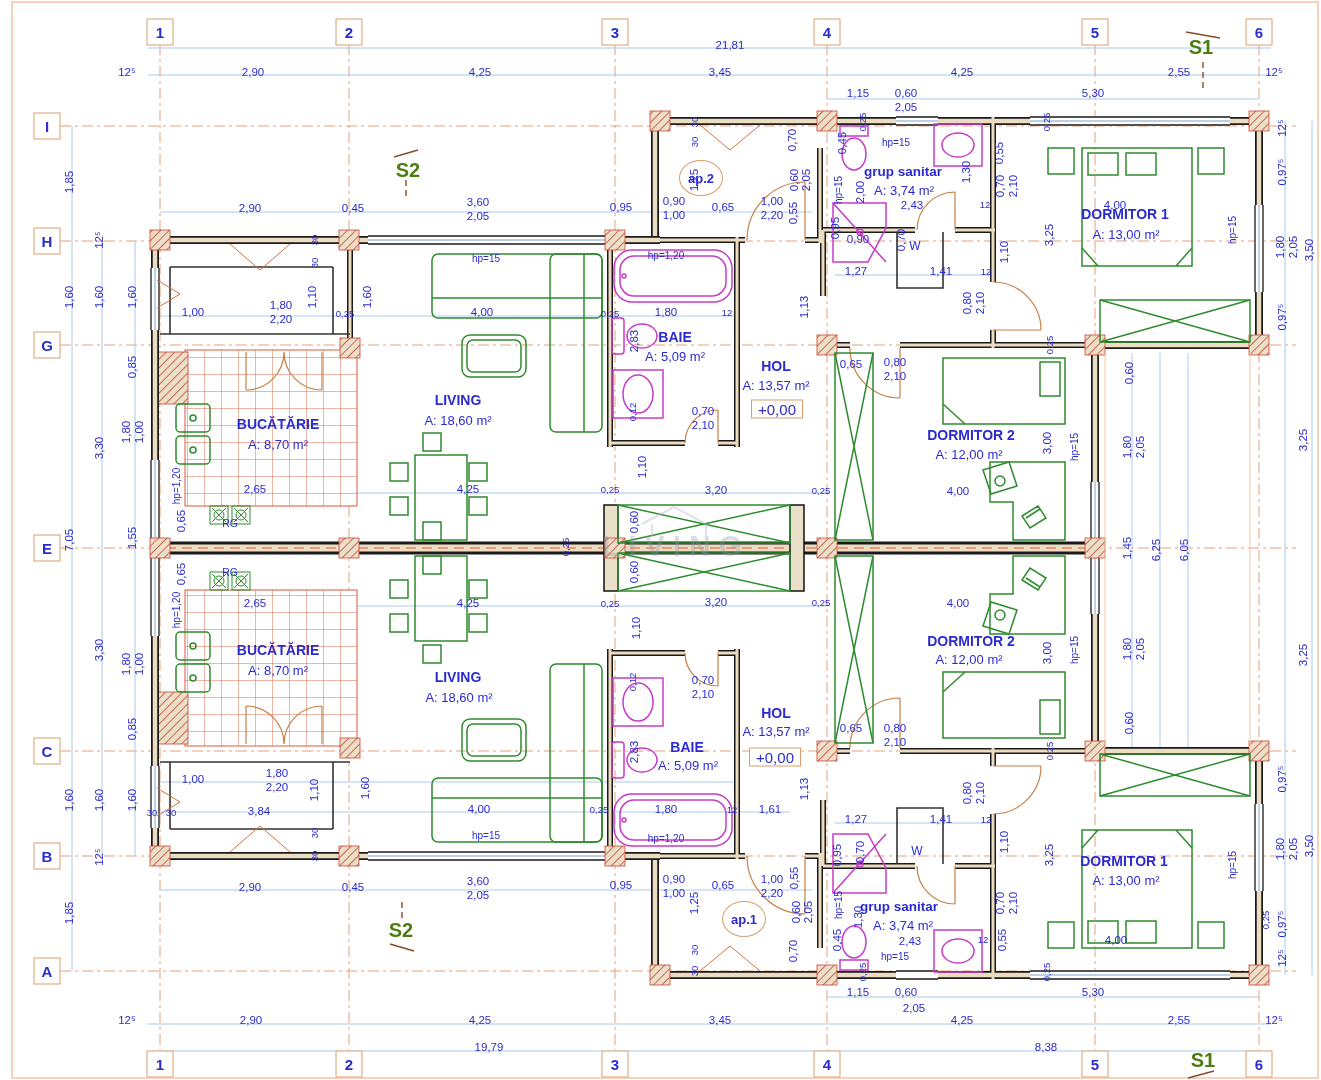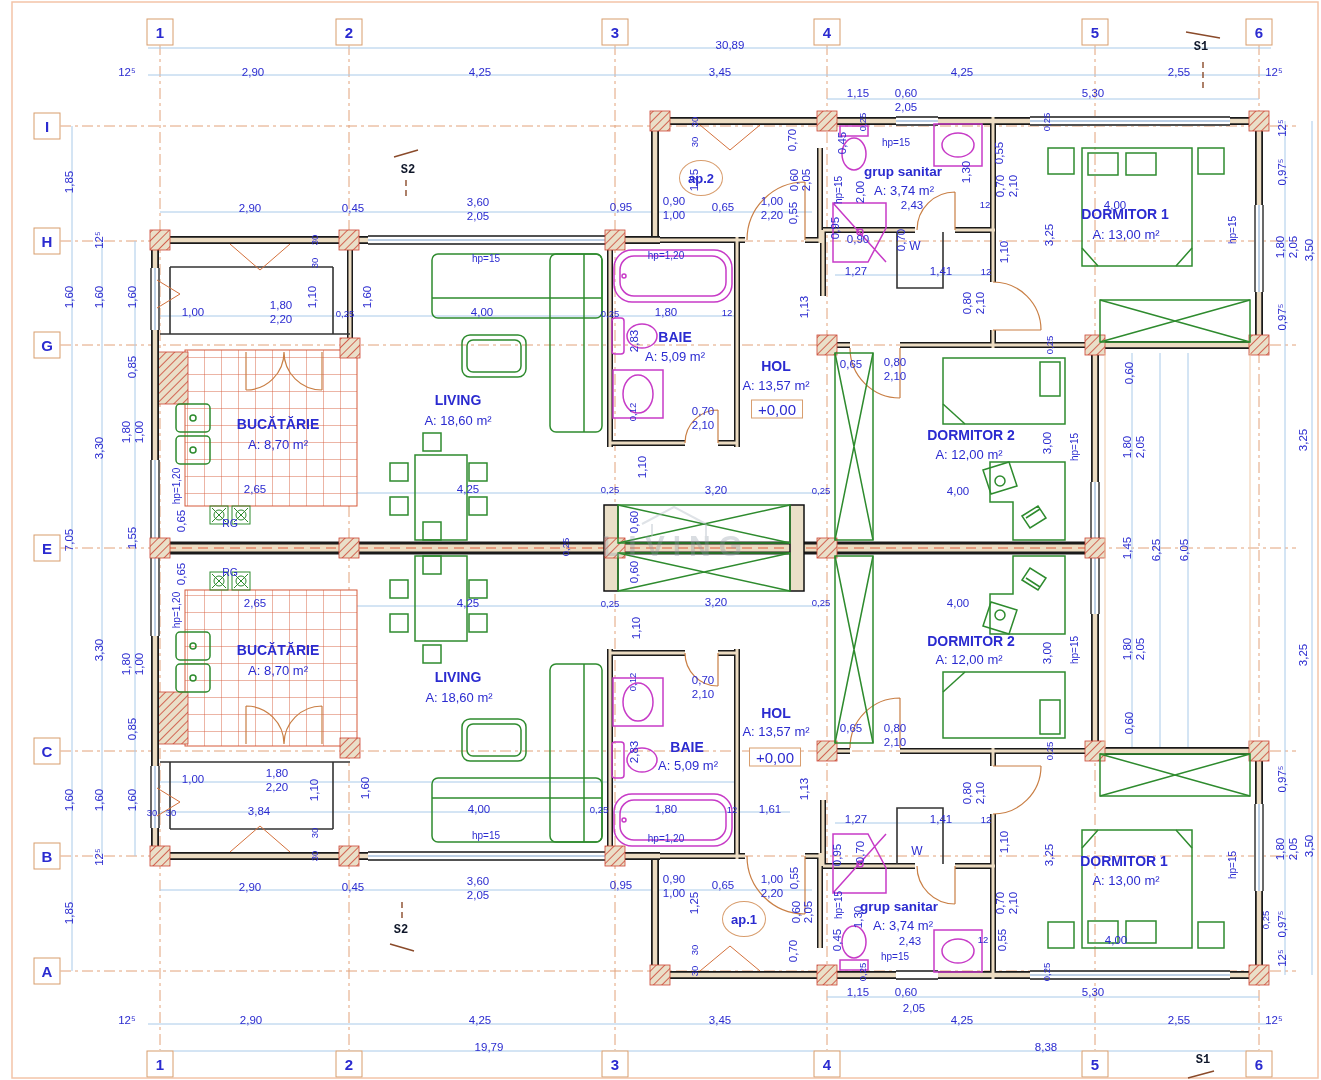--- a/index.html
+++ b/index.html
@@ -17,21 +17,21 @@
   .area{font-size:13px;}
   .wl{font-size:12px;}
   .rg{font-size:10.5px;}
   .apt{font-size:13px;font-weight:700;border:1.5px solid #d89d6d;border-radius:50%;
        width:42px;height:34px;display:flex;align-items:center;justify-content:center;}
   .zero{font-size:15px;border:1.5px solid #d89d6d;padding:1px 6px;background:#fff;}
   .gbub{position:absolute;transform:translate(-50%,-50%);width:25px;height:25px;
         border:1.6px solid #d89d6d;background:#fff;color:#2b2bd0;
         font:700 15px "Liberation Sans",sans-serif;
         display:flex;align-items:center;justify-content:center;}
-  .mark{font-size:12px;font-weight:700;color:#0f172a;font-family:Liberation Mono, monospace;}
+  .mark{font-size:20px;font-weight:700;color:#4d7c0f;}
   .wm{font-size:30px;font-weight:700;color:#8d99a6;opacity:.33;letter-spacing:8px;}
 </style>
 </head>
 <body>
 
 <div id="plan">
 <svg id="drawing" width="1321" height="1080" viewBox="0 0 1321 1080">
   <defs>
     <pattern id="hx" width="6" height="6" patternUnits="userSpaceOnUse" patternTransform="rotate(45)">
       <rect width="6" height="6" fill="#eadfc8"></rect>
@@ -344,21 +344,21 @@
         <path d="M1203,62 V92" stroke-dasharray="6 4"></path>
     <path d="M394,157 L418,150"></path>
         <path d="M406,180 V198" stroke-dasharray="6 4"></path>
     <path d="M390,944 L414,951"></path>
         <path d="M402,902 V920" stroke-dasharray="6 4"></path>
     <path d="M1188,1078 L1214,1071"></path>
   </g>
 </svg>
 
 <div id="labels">
-      <div class="lbl dim" style="left: 730px; top: 46px;">30,89</div>
+      <div class="lbl dim" style="left: 730px; top: 46px;">21,81</div>
       <div class="lbl dim" style="left: 127px; top: 73px;">12⁵</div>
       <div class="lbl dim" style="left: 253px; top: 73px;">2,90</div>
       <div class="lbl dim" style="left: 480px; top: 73px;">4,25</div>
       <div class="lbl dim" style="left: 720px; top: 73px;">3,45</div>
       <div class="lbl dim" style="left: 962px; top: 73px;">4,25</div>
       <div class="lbl dim" style="left: 1179px; top: 73px;">2,55</div>
       <div class="lbl dim" style="left: 1274px; top: 73px;">12⁵</div>
       <div class="lbl dim" style="left: 858px; top: 94px;">1,15</div>
       <div class="lbl dim" style="left: 906px; top: 94px;">0,60</div>
       <div class="lbl dim" style="left: 906px; top: 108px;">2,05</div>

